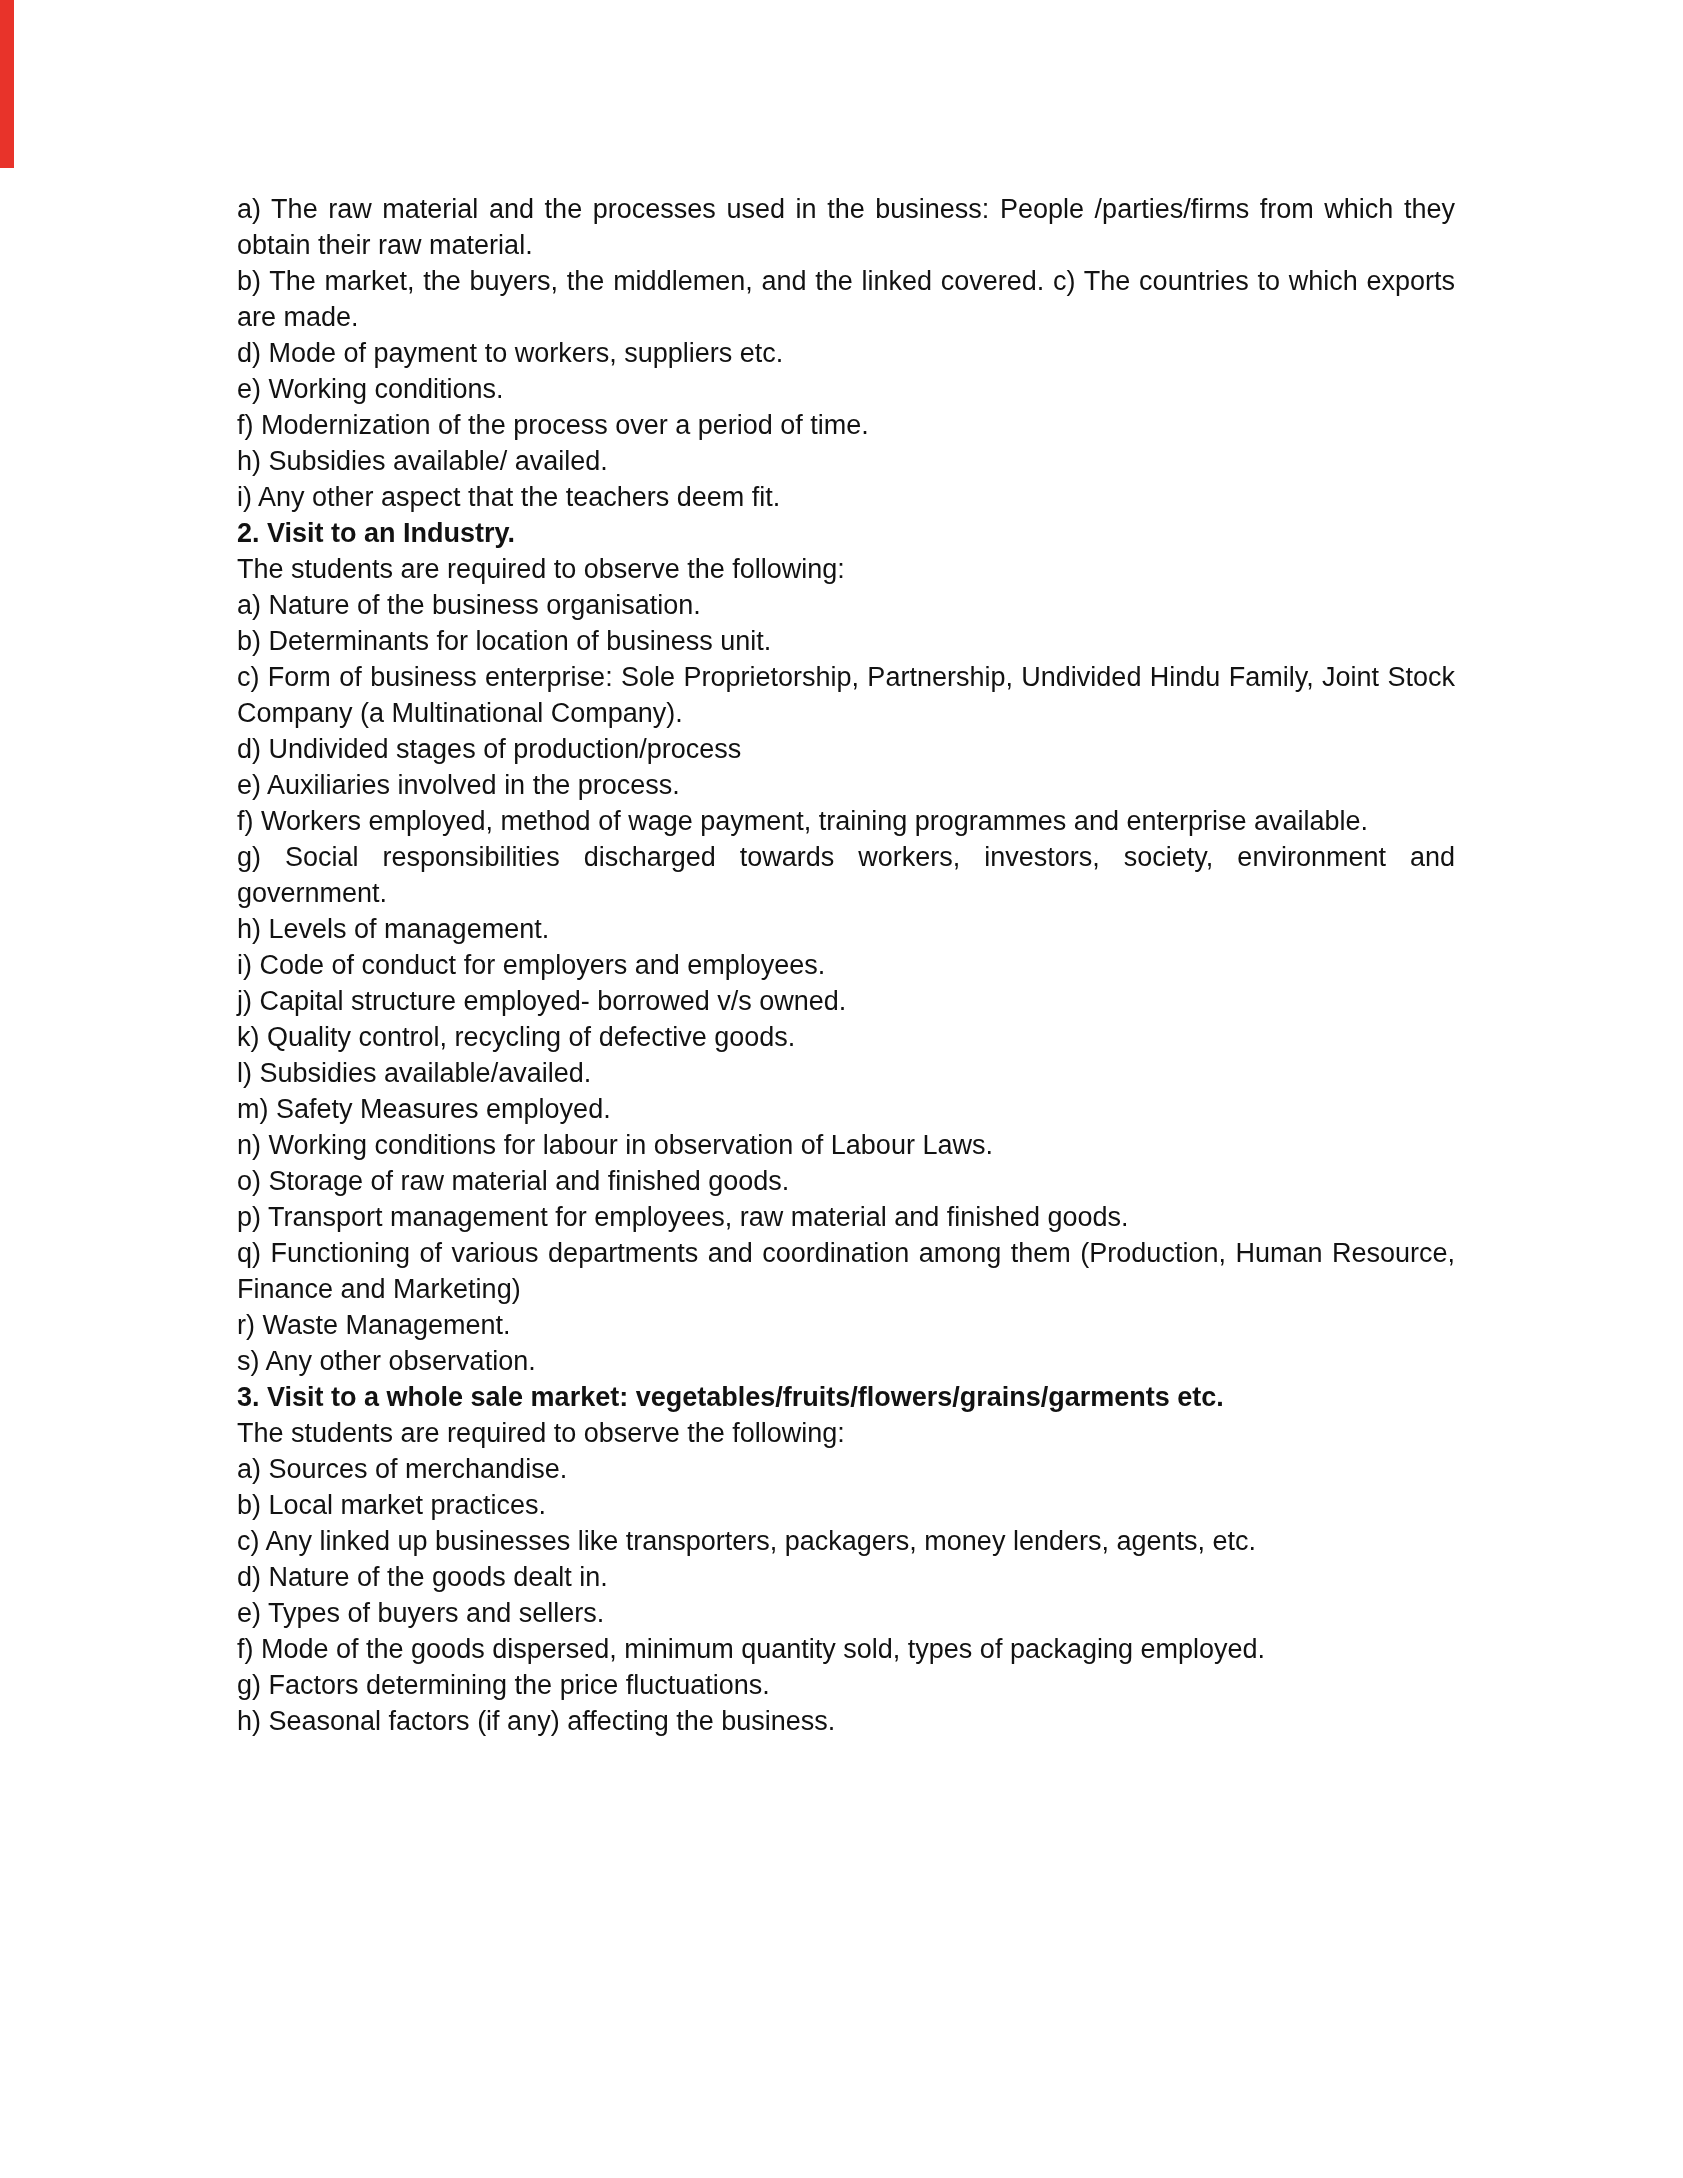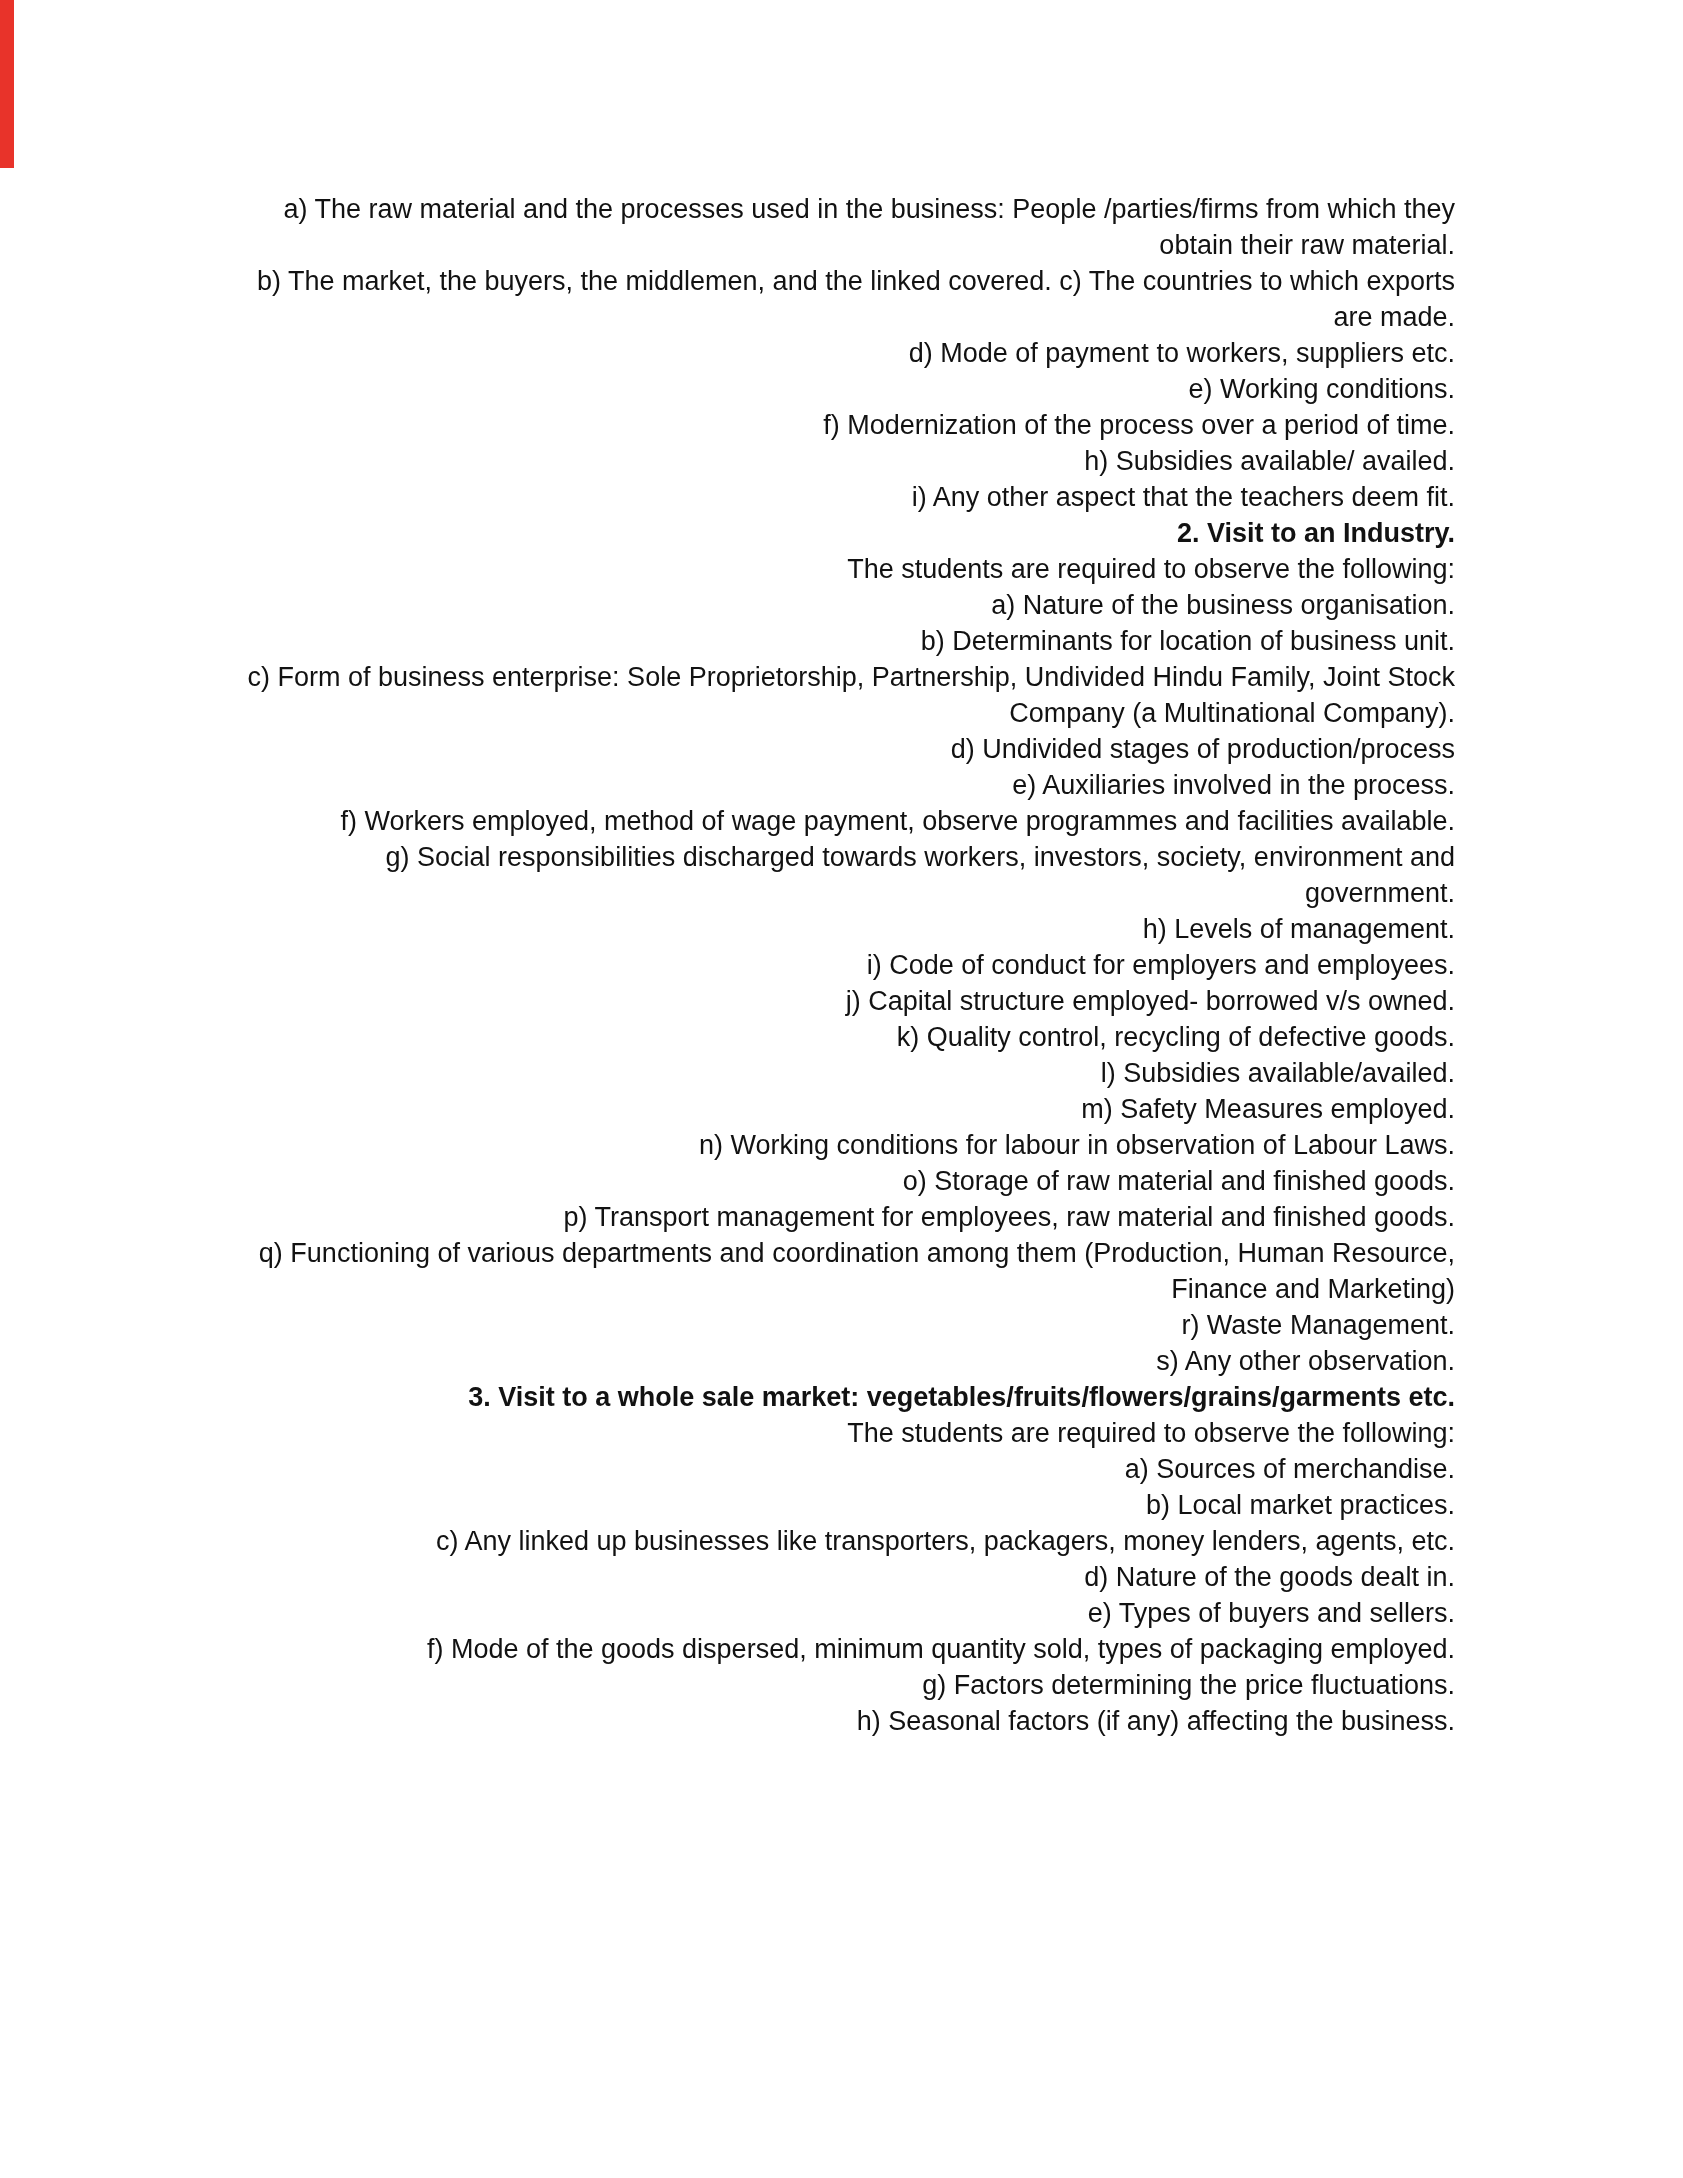--- a/index.html
+++ b/index.html
@@ -29,21 +29,20 @@
     top: 191px;
     width: 1218px;
     font-size: 27px;
     line-height: 36px;
     text-align: justify;
     text-justify: inter-word;
   }
   .content p, .content h2 {
     margin: 0;
     padding: 0;
-    text-align: right;
   }
   .heading {
     font-weight: bold;
     font-size: 27px;
     line-height: 36px;
     text-align: left;
   }
   .indent-sm { padding-left: 9px; }
   .mt30 { margin-top: 30px; }
   .mt32 { margin-top: 32px; }
@@ -68,21 +67,21 @@
     <p class="item">i) Any other aspect that the teachers deem fit.</p>
 
     <h2 class="heading mt30">2. Visit to an Industry.</h2>
     <p class="item mt32">The students are required to observe the following:</p>
 
     <p class="item mt36">a) Nature of the business organisation.</p>
     <p class="item">b) Determinants for location of business unit.</p>
     <p class="item">c) Form of business enterprise: Sole Proprietorship, Partnership, Undivided Hindu Family, Joint Stock Company (a Multinational Company).</p>
     <p class="item">d) Undivided stages of production/process</p>
     <p class="item">e) Auxiliaries involved in the process.</p>
-    <p class="item">f) Workers employed, method of wage payment, observe programmes and facilities available.</p>
+    <p class="item">f) Workers employed, method of wage payment, training programmes and enterprise available.</p>
     <p class="item">g) Social responsibilities discharged towards workers, investors, society, environment and government.</p>
     <p class="item">h) Levels of management.</p>
     <p class="item">i) Code of conduct for employers and employees.</p>
     <p class="item">j) Capital structure employed- borrowed v/s owned.</p>
     <p class="item">k) Quality control, recycling of defective goods.</p>
     <p class="item">l) Subsidies available/availed.</p>
     <p class="item">m) Safety Measures employed.</p>
     <p class="item">n) Working conditions for labour in observation of Labour Laws.</p>
     <p class="item">o) Storage of raw material and finished goods.</p>
     <p class="item">p) Transport management for employees, raw material and finished goods.</p>

